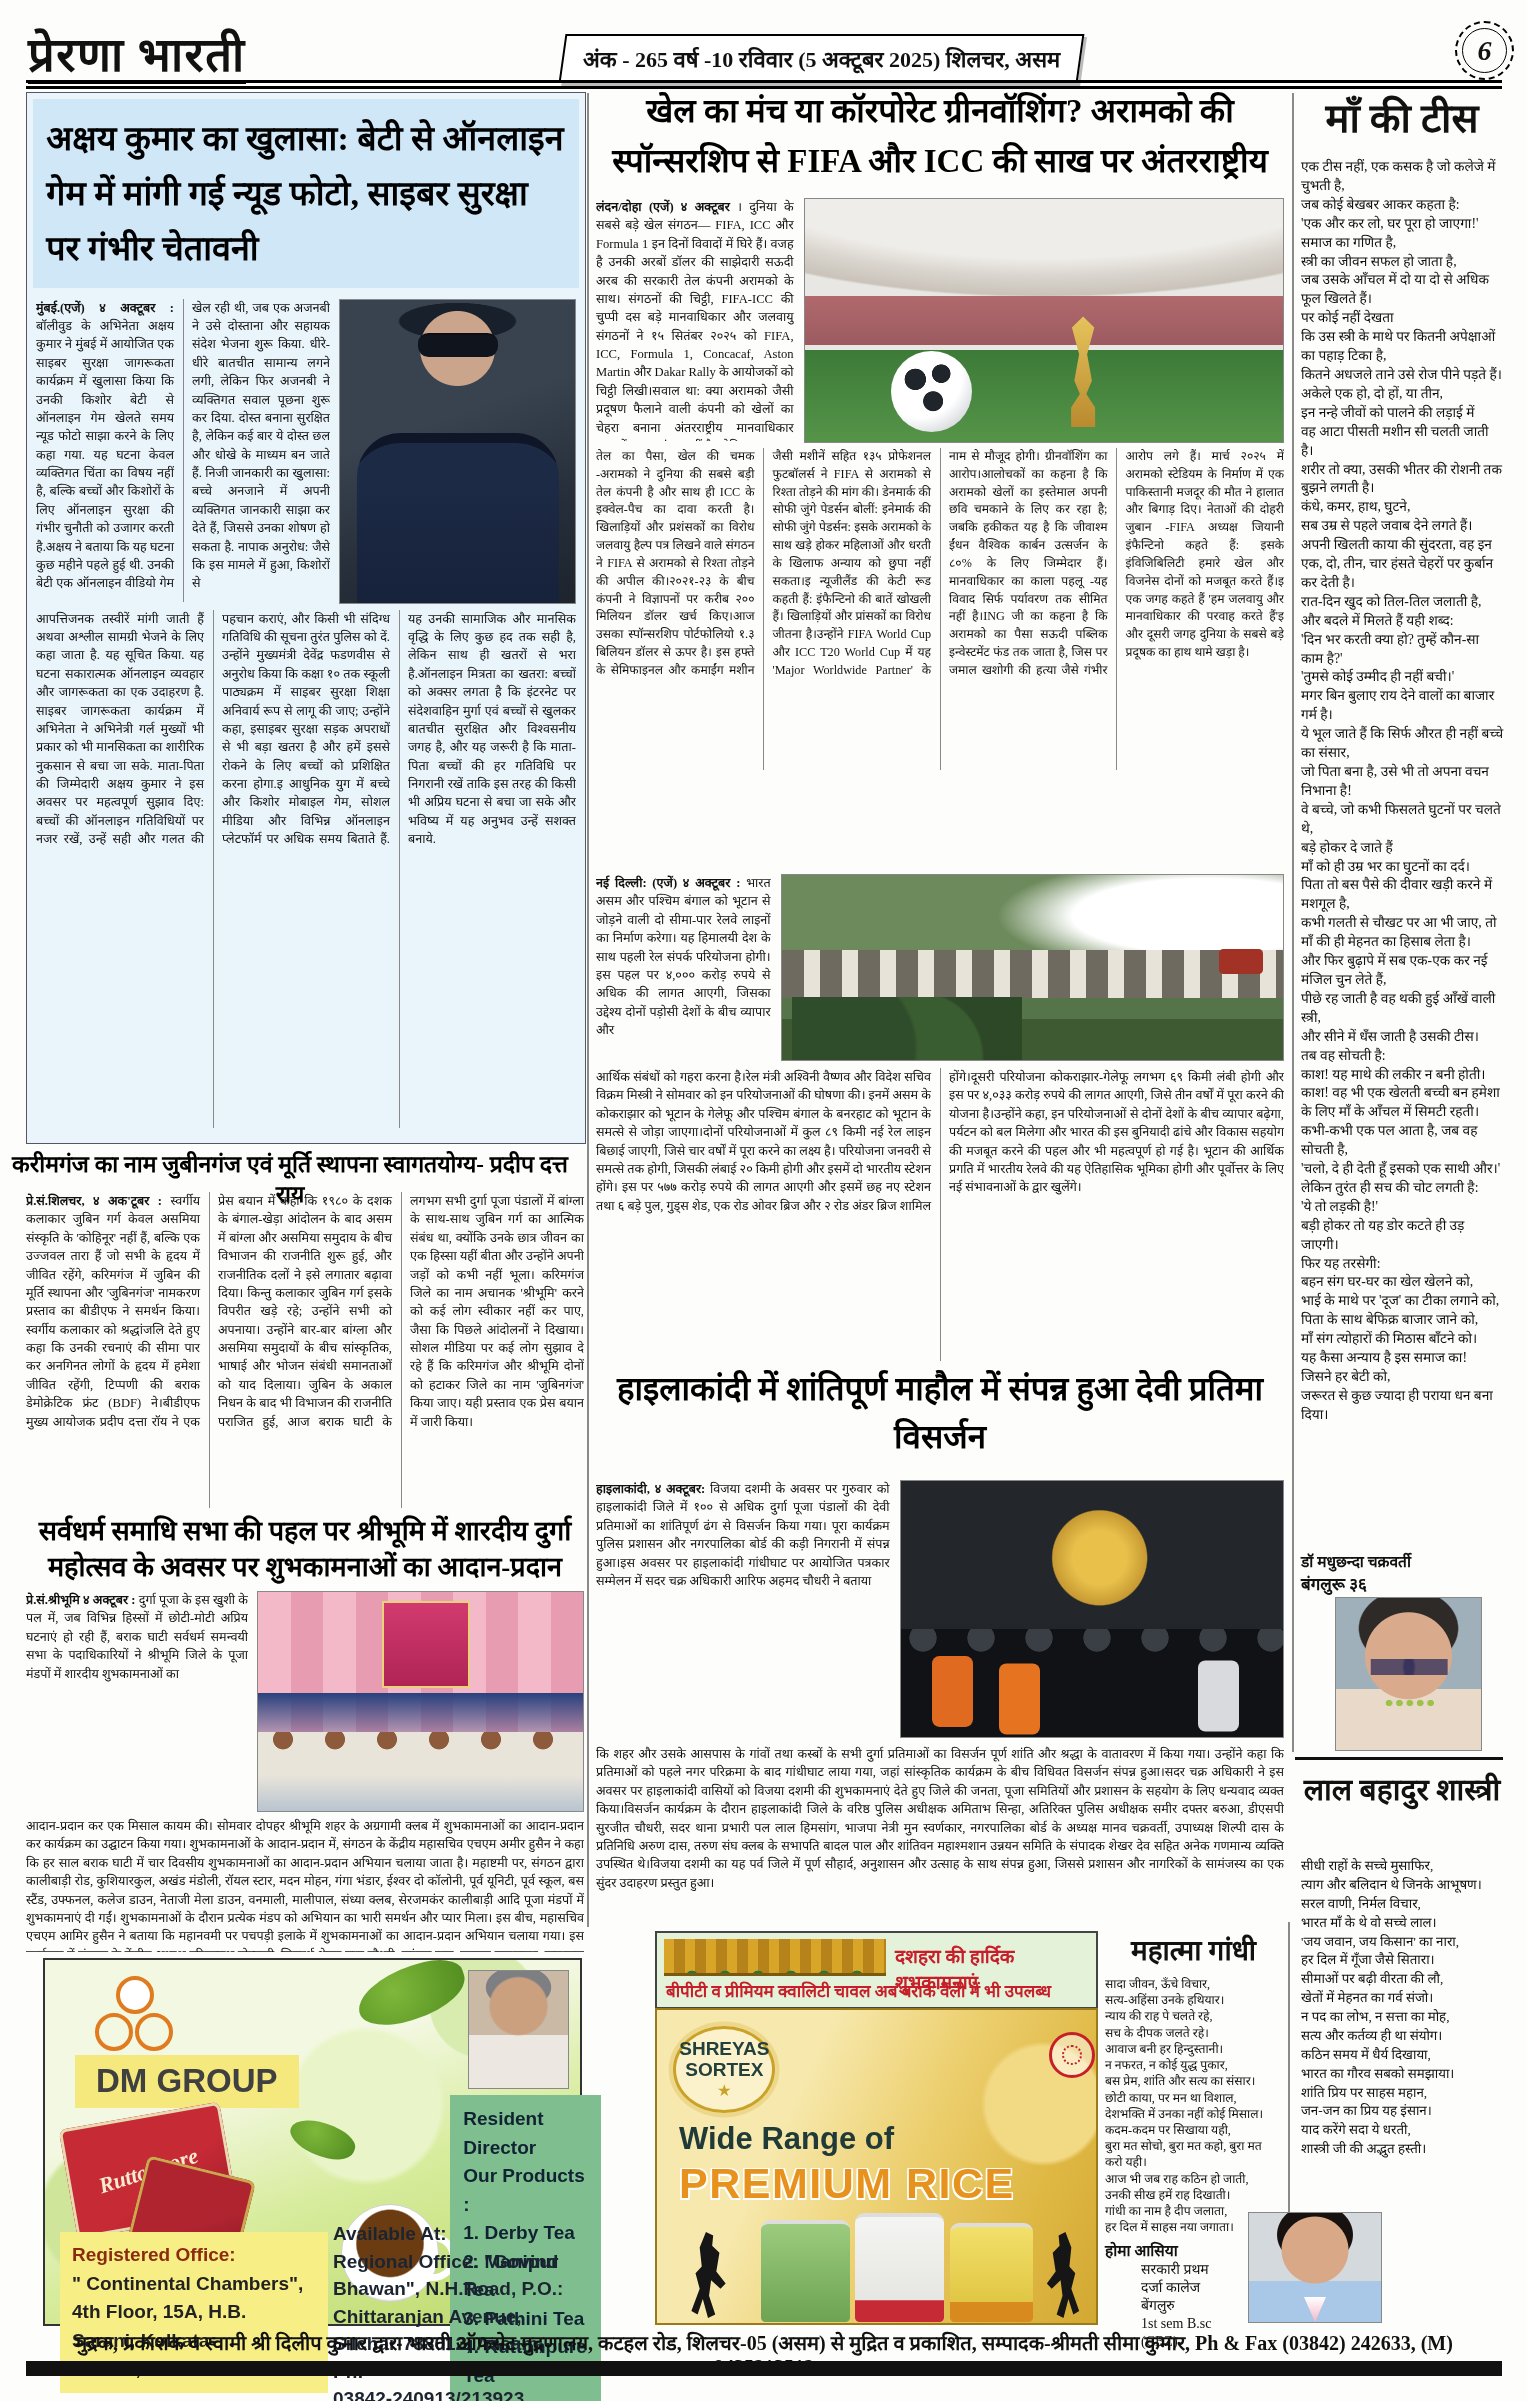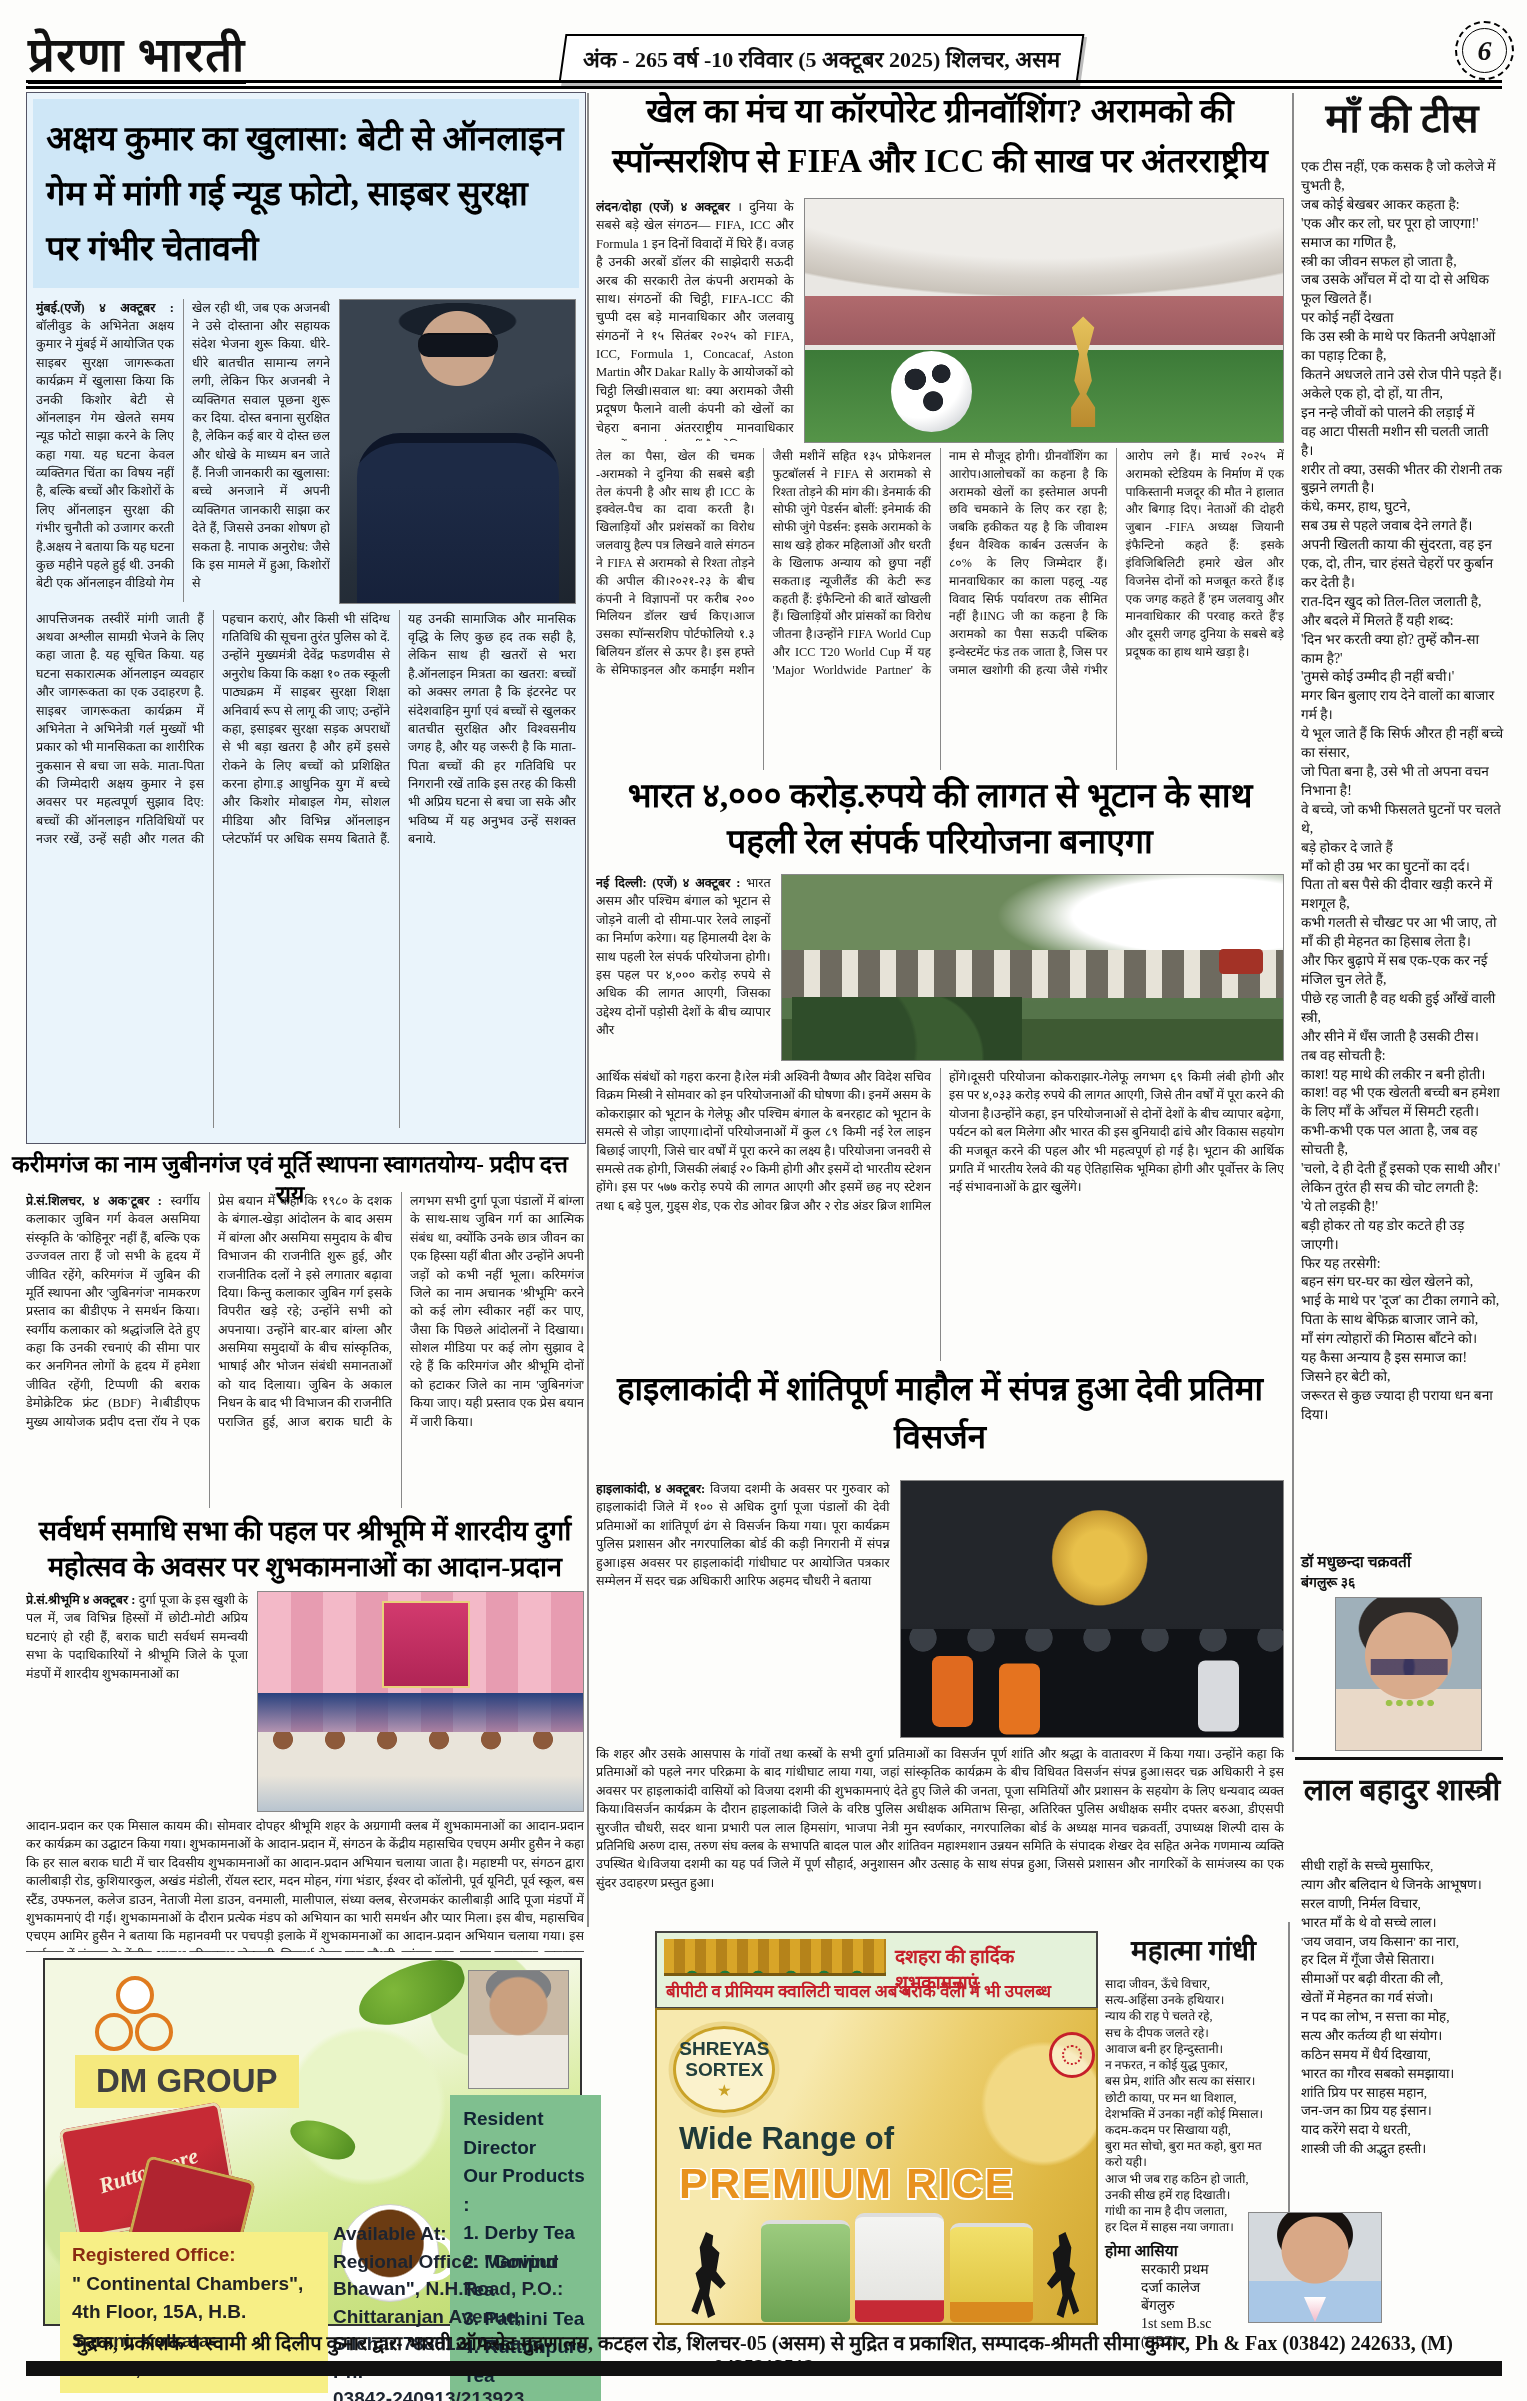--- a/index.html
+++ b/index.html
@@ -240,21 +240,20 @@
   <div class="abs hl hl-center" style="left:596px;top:87px;width:688px;font-size:33px;line-height:1.5;">खेल का मंच या कॉरपोरेट ग्रीनवॉशिंग? अरामको की स्पॉन्सरशिप से FIFA और ICC की साख पर अंतरराष्ट्रीय दबाव</div>
   <div class="abs" style="left:596px;top:198px;width:688px;display:flex;gap:10.4px;">
     <div class="bodytxt hfill" style="width:198px;height:243px;">
       <span class="byline">लंदन/दोहा (एजें) ४ अक्टूबर</span>
       <span>। दुनिया के सबसे बड़े खेल संगठन— FIFA, ICC और Formula 1 इन दिनों विवादों में घिरे हैं। वजह है उनकी अरबों डॉलर की साझेदारी सऊदी अरब की सरकारी तेल कंपनी अरामको के साथ। संगठनों की चिट्ठी, FIFA-ICC की चुप्पी दस बड़े मानवाधिकार और जलवायु संगठनों ने १५ सितंबर २०२५ को FIFA, ICC, Formula 1, Concacaf, Aston Martin और Dakar Rally के आयोजकों को चिट्ठी लिखी।सवाल था: क्या अरामको जैसी प्रदूषण फैलाने वाली कंपनी को खेलों का चेहरा बनाना अंतरराष्ट्रीय मानवाधिकार मानकों का उल्लंघन नहीं है? लेकिन तय समय सीमा बीत जाने के बावजूद किसी ने कोई जवाब नहीं दिया।</span>
     </div>
     <div class="photo ph-stadium" style="position:relative;width:478px;height:243px;flex:none;"></div>
   </div>
   <div class="abs bodytxt hfill cols4" style="left:596px;top:448px;width:688px;height:322px;font-size:12.2px;">तेल का पैसा, खेल की चमक -अरामको ने दुनिया की सबसे बड़ी तेल कंपनी है और साथ ही ICC के इक्वेल-पैच का दावा करती है। खिलाड़ियों और प्रशंसकों का विरोध जलवायु हैल्प पत्र लिखने वाले संगठन ने FIFA से अरामको से रिश्ता तोड़ने की अपील की।२०२१-२३ के बीच कंपनी ने विज्ञापनों पर करीब २०० मिलियन डॉलर खर्च किए।आज उसका स्पॉन्सरशिप पोर्टफोलियो १.३ बिलियन डॉलर से ऊपर है। इस हफ्ते के सेमिफाइनल और कमाईंग मशीन जैसी मशीनें सहित १३५ प्रोफेशनल फुटबॉलर्स ने FIFA से अरामको से रिश्ता तोड़ने की मांग की। डेनमार्क की सोफी जुंगे पेडर्सन बोलीं: इनेमार्क की सोफी जुंगे पेडर्सन: इसके अरामको के साथ खड़े होकर महिलाओं और धरती के खिलाफ अन्याय को छुपा नहीं सकता।इ न्यूजीलैंड की केटी रूड कहती हैं: इंफैन्टिनो की बातें खोखली हैं। खिलाड़ियों और प्रांसकों का विरोध जीतना है।उन्होंने FIFA World Cup और ICC T20 World Cup में यह 'Major Worldwide Partner' के नाम से मौजूद होगी। ग्रीनवॉशिंग का आरोप।आलोचकों का कहना है कि अरामको खेलों का इस्तेमाल अपनी छवि चमकाने के लिए कर रहा है; जबकि हकीकत यह है कि जीवाश्म ईंधन वैश्विक कार्बन उत्सर्जन के ८०% के लिए जिम्मेदार हैं। मानवाधिकार का काला पहलू -यह विवाद सिर्फ पर्यावरण तक सीमित नहीं है।ING जी का कहना है कि अरामको का पैसा सऊदी पब्लिक इन्वेस्टमेंट फंड तक जाता है, जिस पर जमाल खशोगी की हत्या जैसे गंभीर आरोप लगे हैं। मार्च २०२५ में अरामको स्टेडियम के निर्माण में एक पाकिस्तानी मजदूर की मौत ने हालात और बिगाड़ दिए। नेताओं की दोहरी जुबान -FIFA अध्यक्ष जियानी इंफैन्टिनो कहते हैं: इसके इंविजिबिलिटी हमारे खेल और विजनेस दोनों को मजबूत करते हैं।इ एक जगह कहते हैं 'हम जलवायु और मानवाधिकार की परवाह करते हैं'इ और दूसरी जगह दुनिया के सबसे बड़े प्रदूषक का हाथ थामे खड़ा है।</div>
 
-  <div class="abs hl hl-center" style="left:596px;top:773px;width:688px;font-size:34px;line-height:1.35;">भारत ४,००० करोड़.रुपये की लागत से भूटान के साथ पहली रेल संपर्क परियोजना बनाएगा</div>
   <div class="abs" style="left:596px;top:874px;width:688px;display:flex;gap:10.4px;">
     <div class="bodytxt hfill" style="width:176px;height:185px;">
       <span class="byline">नई दिल्ली: (एजें) ४ अक्टूबर :</span>
       <span>भारत असम और पश्चिम बंगाल को भूटान से जोड़ने वाली दो सीमा-पार रेलवे लाइनों का निर्माण करेगा। यह हिमालयी देश के साथ पहली रेल संपर्क परियोजना होगी।इस पहल पर ४,००० करोड़ रुपये से अधिक की लागत आएगी, जिसका उद्देश्य दोनों पड़ोसी देशों के बीच व्यापार और</span>
     </div>
     <div class="photo ph-train" style="position:relative;width:501px;height:185px;flex:none;"></div>
   </div>
   <div class="abs bodytxt hfill cols2" style="left:596px;top:1068px;width:688px;height:293px;">आर्थिक संबंधों को गहरा करना है।रेल मंत्री अश्विनी वैष्णव और विदेश सचिव विक्रम मिस्त्री ने सोमवार को इन परियोजनाओं की घोषणा की। इनमें असम के कोकराझार को भूटान के गेलेफू और पश्चिम बंगाल के बनरहाट को भूटान के समत्से से जोड़ा जाएगा।दोनों परियोजनाओं में कुल ८९ किमी नई रेल लाइन बिछाई जाएगी, जिसे चार वर्षों में पूरा करने का लक्ष्य है। परियोजना जनवरी से समत्से तक होगी, जिसकी लंबाई २० किमी होगी और इसमें दो भारतीय स्टेशन होंगे। इस पर ५७७ करोड़ रुपये की लागत आएगी और इसमें छह नए स्टेशन तथा ६ बड़े पुल, गुड्स शेड, एक रोड ओवर ब्रिज और २ रोड अंडर ब्रिज शामिल होंगे।दूसरी परियोजना कोकराझार-गेलेफू लगभग ६९ किमी लंबी होगी और इस पर ४,०३३ करोड़ रुपये की लागत आएगी, जिसे तीन वर्षों में पूरा करने की योजना है।उन्होंने कहा, इन परियोजनाओं से दोनों देशों के बीच व्यापार बढ़ेगा, पर्यटन को बल मिलेगा और भारत की इस बुनियादी ढांचे और विकास सहयोग की मजबूत करने की पहल और भी महत्वपूर्ण हो गई है। भूटान की आर्थिक प्रगति में भारतीय रेलवे की यह ऐतिहासिक भूमिका होगी और पूर्वोत्तर के लिए नई संभावनाओं के द्वार खुलेंगे।</div>
 
   <div class="abs hl hl-center" style="left:596px;top:1366px;width:688px;font-size:33px;line-height:1.45;">हाइलाकांदी में शांतिपूर्ण माहौल में संपन्न हुआ देवी प्रतिमा विसर्जन</div>
@@ -284,21 +283,21 @@
     <div class="abs bag bag-green" style="left:104px;top:210px;width:89px;height:98px;position:absolute;"></div>
     <div class="abs bag bag-white" style="left:198px;top:203px;width:89px;height:105px;position:absolute;"></div>
     <div class="abs bag bag-yellow" style="left:293px;top:213px;width:83px;height:95px;position:absolute;"></div>
     <div class="abs dancer" style="left:25px;top:222px;width:52px;height:86px;position:absolute;"></div>
     <div class="abs dancer" style="left:382px;top:222px;width:49px;height:86px;transform:scaleX(-1);position:absolute;"></div>
   </div>
 
   <div class="abs poem-title" style="left:1300px;top:89px;width:204px;font-size:40px;">माँ की टीस</div>
   <div class="abs poem" style="left:1301px;top:158px;width:203px;height:1389px;">एक टीस नहीं, एक कसक है जो कलेजे में चुभती है,<br>जब कोई बेखबर आकर कहता है:<br>'एक और कर लो, घर पूरा हो जाएगा!'<br>समाज का गणित है,<br>स्त्री का जीवन सफल हो जाता है,<br>जब उसके आँचल में दो या दो से अधिक फूल खिलते हैं।<br>पर कोई नहीं देखता<br>कि उस स्त्री के माथे पर कितनी अपेक्षाओं का पहाड़ टिका है,<br>कितने अधजले ताने उसे रोज पीने पड़ते हैं।<br>अकेले एक हो, दो हों, या तीन,<br>इन नन्हे जीवों को पालने की लड़ाई में<br>वह आटा पीसती मशीन सी चलती जाती है।<br>शरीर तो क्या, उसकी भीतर की रोशनी तक बुझने लगती है।<br>कंधे, कमर, हाथ, घुटने,<br>सब उम्र से पहले जवाब देने लगते हैं।<br>अपनी खिलती काया की सुंदरता, वह इन एक, दो, तीन, चार हंसते चेहरों पर कुर्बान कर देती है।<br>रात-दिन खुद को तिल-तिल जलाती है,<br>और बदले में मिलते हैं यही शब्द:<br>'दिन भर करती क्या हो? तुम्हें कौन-सा काम है?'<br>'तुमसे कोई उम्मीद ही नहीं बची।'<br>मगर बिन बुलाए राय देने वालों का बाजार गर्म है।<br>ये भूल जाते हैं कि सिर्फ औरत ही नहीं बच्चे का संसार,<br>जो पिता बना है, उसे भी तो अपना वचन निभाना है!<br>वे बच्चे, जो कभी फिसलते घुटनों पर चलते थे,<br>बड़े होकर दे जाते हैं<br>माँ को ही उम्र भर का घुटनों का दर्द।<br>पिता तो बस पैसे की दीवार खड़ी करने में मशगूल है,<br>कभी गलती से चौखट पर आ भी जाए, तो माँ की ही मेहनत का हिसाब लेता है।<br>और फिर बुढ़ापे में सब एक-एक कर नई मंजिल चुन लेते हैं,<br>पीछे रह जाती है वह थकी हुई आँखें वाली स्त्री,<br>और सीने में धँस जाती है उसकी टीस।<br>तब वह सोचती है:<br>काश! यह माथे की लकीर न बनी होती।<br>काश! वह भी एक खेलती बच्ची बन हमेशा के लिए माँ के आँचल में सिमटी रहती।<br>कभी-कभी एक पल आता है, जब वह सोचती है,<br>'चलो, दे ही देती हूँ इसको एक साथी और।'<br>लेकिन तुरंत ही सच की चोट लगती है:<br>'ये तो लड़की है!'<br>बड़ी होकर तो यह डोर कटते ही उड़ जाएगी।<br>फिर यह तरसेगी:<br>बहन संग घर-घर का खेल खेलने को,<br>भाई के माथे पर 'दूज' का टीका लगाने को,<br>पिता के साथ बेफिक्र बाजार जाने को,<br>माँ संग त्योहारों की मिठास बाँटने को।<br>यह कैसा अन्याय है इस समाज का!<br>जिसने हर बेटी को,<br>जरूरत से कुछ ज्यादा ही पराया धन बना दिया।</div>
   <div class="abs" style="left:1301px;top:1550px;width:203px;font-weight:bold;font-size:15.5px;">डॉ मधुछन्दा चक्रवर्ती</div>
-  <div class="abs" style="left:1301px;top:1572px;width:203px;font-weight:bold;font-size:14px;">बंगलुरू ३६</div>
+  <div class="abs" style="left:1301px;top:1572px;width:203px;font-weight:bold;font-size:17px;">बंगलुरू ३६</div>
   <div class="abs photo ph-poet" style="left:1335px;top:1597px;width:145px;height:152px;position:absolute;"></div>
   <div class="abs rule-h" style="left:1295px;top:1757px;width:208px;height:3px;"></div>
 
   <div class="abs poem-title" style="left:1300px;top:1769px;width:204px;font-size:30px;line-height:1.4;">लाल बहादुर शास्त्री</div>
   <div class="abs poem" style="left:1301px;top:1857px;width:203px;height:345px;font-size:13.3px;line-height:1.42;">सीधी राहों के सच्चे मुसाफिर,<br>त्याग और बलिदान थे जिनके आभूषण।<br>सरल वाणी, निर्मल विचार,<br>भारत माँ के थे वो सच्चे लाल।<br>'जय जवान, जय किसान' का नारा,<br>हर दिल में गूँजा जैसे सितारा।<br>सीमाओं पर बढ़ी वीरता की लौ,<br>खेतों में मेहनत का गर्व संजो।<br>न पद का लोभ, न सत्ता का मोह,<br>सत्य और कर्तव्य ही था संयोग।<br>कठिन समय में धैर्य दिखाया,<br>भारत का गौरव सबको समझाया।<br>शांति प्रिय पर साहस महान,<br>जन-जन का प्रिय यह इंसान।<br>याद करेंगे सदा ये धरती,<br>शास्त्री जी की अद्भुत हस्ती।</div>
 
   <div class="abs rule-v" style="left:1288px;top:1922px;height:399px;"></div>
   <div class="abs poem-title" style="left:1105px;top:1930px;width:177px;font-size:28px;">महात्मा गांधी</div>
   <div class="abs poem" style="left:1105px;top:1976px;width:177px;height:260px;font-size:12.2px;line-height:1.33;">सादा जीवन, ऊँचे विचार,<br>सत्य-अहिंसा उनके हथियार।<br>न्याय की राह पे चलते रहे,<br>सच के दीपक जलते रहे।<br>आवाज बनी हर हिन्दुस्तानी।<br>न नफरत, न कोई युद्ध पुकार,<br>बस प्रेम, शांति और सत्य का संसार।<br>छोटी काया, पर मन था विशाल,<br>देशभक्ति में उनका नहीं कोई मिसाल।<br>कदम-कदम पर सिखाया यही,<br>बुरा मत सोचो, बुरा मत कहो, बुरा मत करो यही।<br>आज भी जब राह कठिन हो जाती,<br>उनकी सीख हमें राह दिखाती।<br>गांधी का नाम है दीप जलाता,<br>हर दिल में साहस नया जगाता।</div>
   <div class="abs" style="left:1105px;top:2239px;width:148px;font-weight:bold;font-size:15.5px;">होमा आसिया</div>

